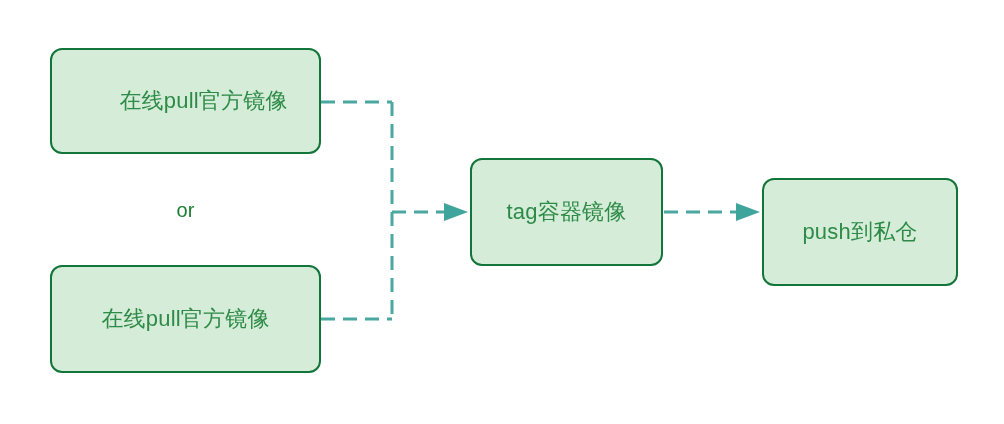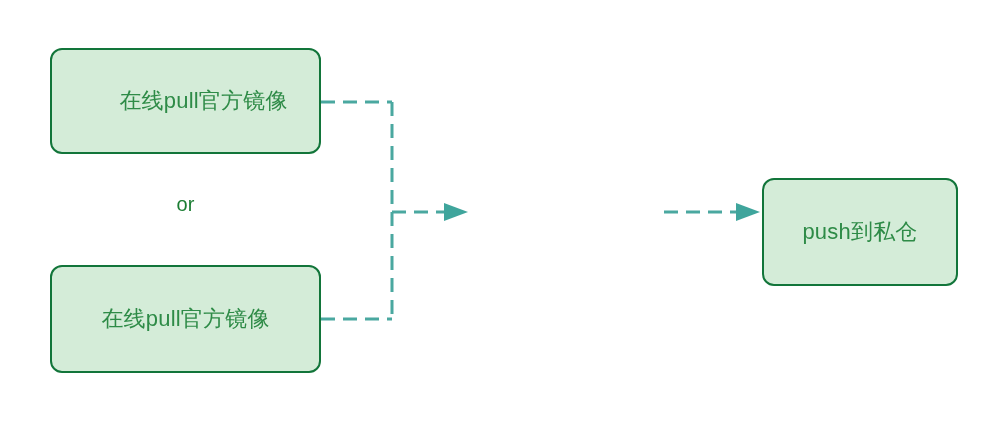--- a/index.html
+++ b/index.html
@@ -57,21 +57,21 @@
   #node-push {
     left: 762px;
     top: 142px;
     width: 196px;
     height: 108px;
     margin-top: 36px;
   }
   #or-label {
     position: absolute;
     left: 50px;
-    top: 192px;
+    top: 198px;
     width: 271px;
     text-align: center;
     color: #1b7d33;
     font-size: 20px;
     line-height: 24px;
   }
   #edges {
     position: absolute;
     left: 0;
     top: 0;
@@ -103,18 +103,21 @@
   <div class="node" id="node-pull">
     <span class="node-label">在线pull官方镜像</span>
   </div>
 
   <div id="or-label">or</div>
 
   <div class="node" id="node-load">
     <span class="node-label">在线pull官方镜像</span>
   </div>
 
+  <div class="node" id="node-tag">
+    <span class="node-label">tag容器镜像</span>
+  </div>
 
   <div class="node" id="node-push">
     <span class="node-label">push到私仓</span>
   </div>
 
 </div>
 
 </body></html>

